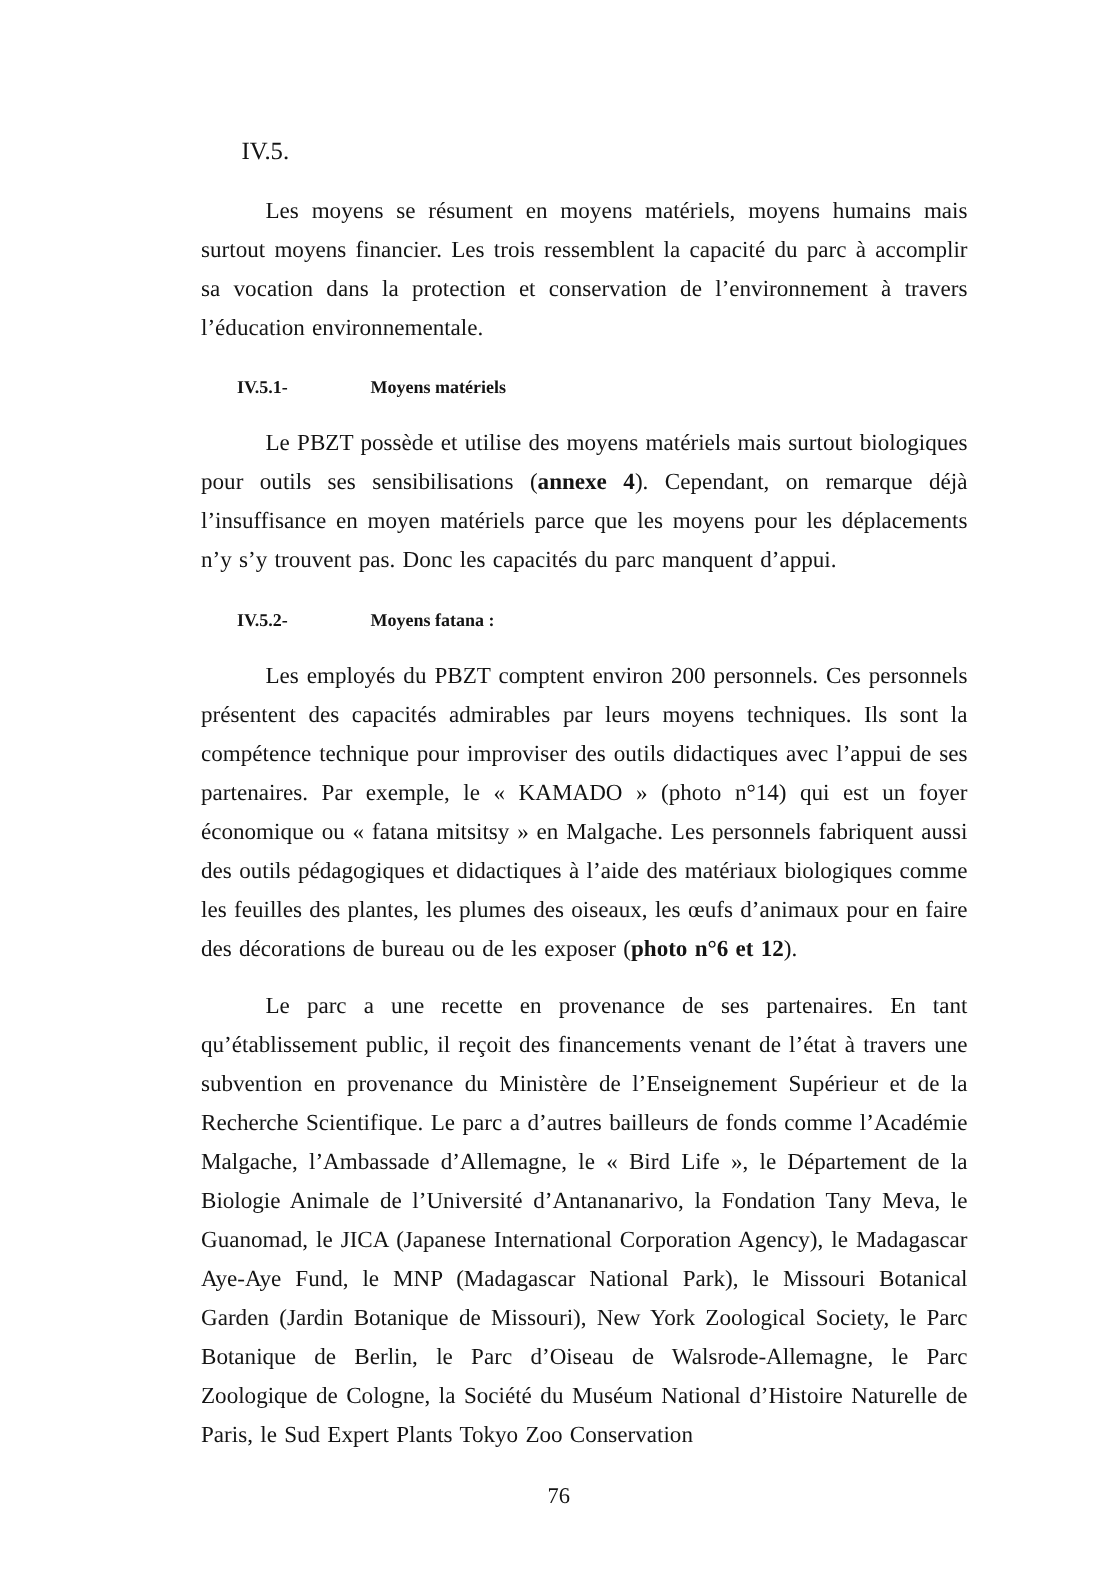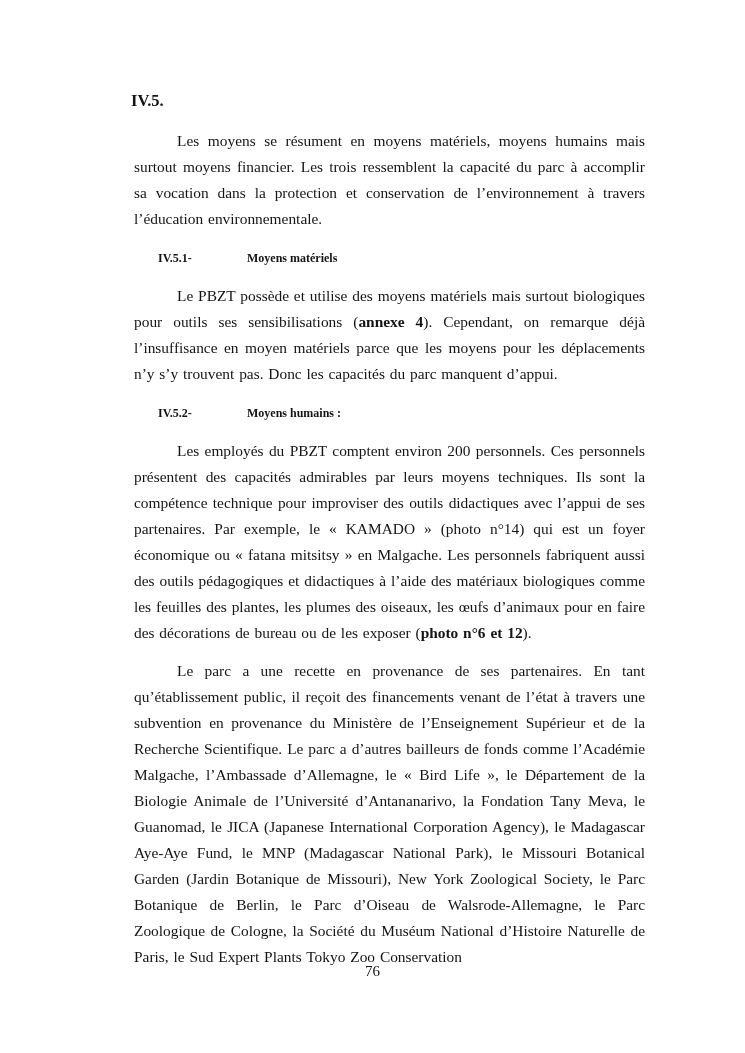--- a/index.html
+++ b/index.html
@@ -17,23 +17,23 @@
     overflow: hidden;
   }
   .content {
     position: absolute;
     left: 122px;
     top: 88px;
     width: 535px;
   }
   .doc-title {
     display: flex;
-    margin-left: 9px;
+    margin-left: 39px;
     margin-bottom: 14px;
-    font-weight: bold;
+    font-weight: normal;
     font-size: 16.5px;
     line-height: 26px;
   }
   .doc-title .num {
     flex: 0 0 68px;
   }
   .section-heading {
     display: flex;
     margin-left: 36px;
     margin-top: 13px;
@@ -50,21 +50,21 @@
     line-height: 26px;
     text-align: justify;
     text-indent: 43px;
     margin: 12px;
     word-spacing: 1px;
   }
   .page-number {
     position: absolute;
     left: 0;
     right: 0;
-    top: 961px;
+    top: 988px;
     text-align: center;
     font-size: 15px;
     line-height: 20px;
   }
 </style>
 </head>
 <body>
 
 <div class="page">
   <div class="content">
@@ -81,21 +81,21 @@
       <div class="section-heading">
         <span class="num">IV.5.1-</span>
         <span class="txt">Moyens matériels</span>
       </div>
       <p class="para"><span>Le PBZT possède et utilise des moyens matériels mais surtout biologiques pour outils ses sensibilisations (</span><span style="font-weight: bold;">annexe 4</span><span>). Cependant, on remarque déjà l’insuffisance en moyen matériels parce que les moyens pour les déplacements n’y s’y trouvent pas. Donc les capacités du parc manquent d’appui.</span></p>
     </div>
 
     <div class="section">
       <div class="section-heading">
         <span class="num">IV.5.2-</span>
-        <span class="txt">Moyens humains :</span>
+        <span class="txt">Moyens fatana :</span>
       </div>
       <p class="para"><span>Les employés du PBZT comptent environ 200 personnels. Ces personnels présentent des capacités admirables par leurs moyens techniques. Ils  sont la compétence technique pour improviser des outils didactiques avec l’appui de ses partenaires. Par exemple, le « KAMADO » (photo n°14) qui est un foyer économique ou « fatana mitsitsy » en Malgache. Les personnels fabriquent aussi des outils pédagogiques et didactiques à l’aide des matériaux biologiques comme les feuilles des plantes, les plumes des oiseaux, les œufs d’animaux pour en faire des décorations de bureau ou de les exposer (</span><span style="font-weight: bold;">photo n°6 et 12</span><span>).</span></p>
     </div>
 
     <div class="section">
       <p class="para"><span>Le parc a une recette en provenance de ses partenaires. En tant qu’établissement public, il reçoit des financements venant de l’état à travers une subvention en provenance du Ministère de l’Enseignement Supérieur et de la Recherche Scientifique. Le parc a d’autres bailleurs de fonds comme l’Académie Malgache, l’Ambassade d’Allemagne, le « Bird Life », le Département de la Biologie Animale de l’Université d’Antananarivo, la Fondation Tany Meva, le Guanomad, le JICA (Japanese International Corporation Agency), le Madagascar Aye-Aye Fund, le MNP (Madagascar National Park), le Missouri Botanical Garden (Jardin Botanique de Missouri), New York Zoological Society, le Parc Botanique de Berlin, le Parc d’Oiseau de Walsrode-Allemagne, le Parc Zoologique de Cologne, la Société du Muséum National d’Histoire Naturelle de Paris, le Sud Expert Plants Tokyo Zoo Conservation</span></p>
     </div>
 
   </div>
 

